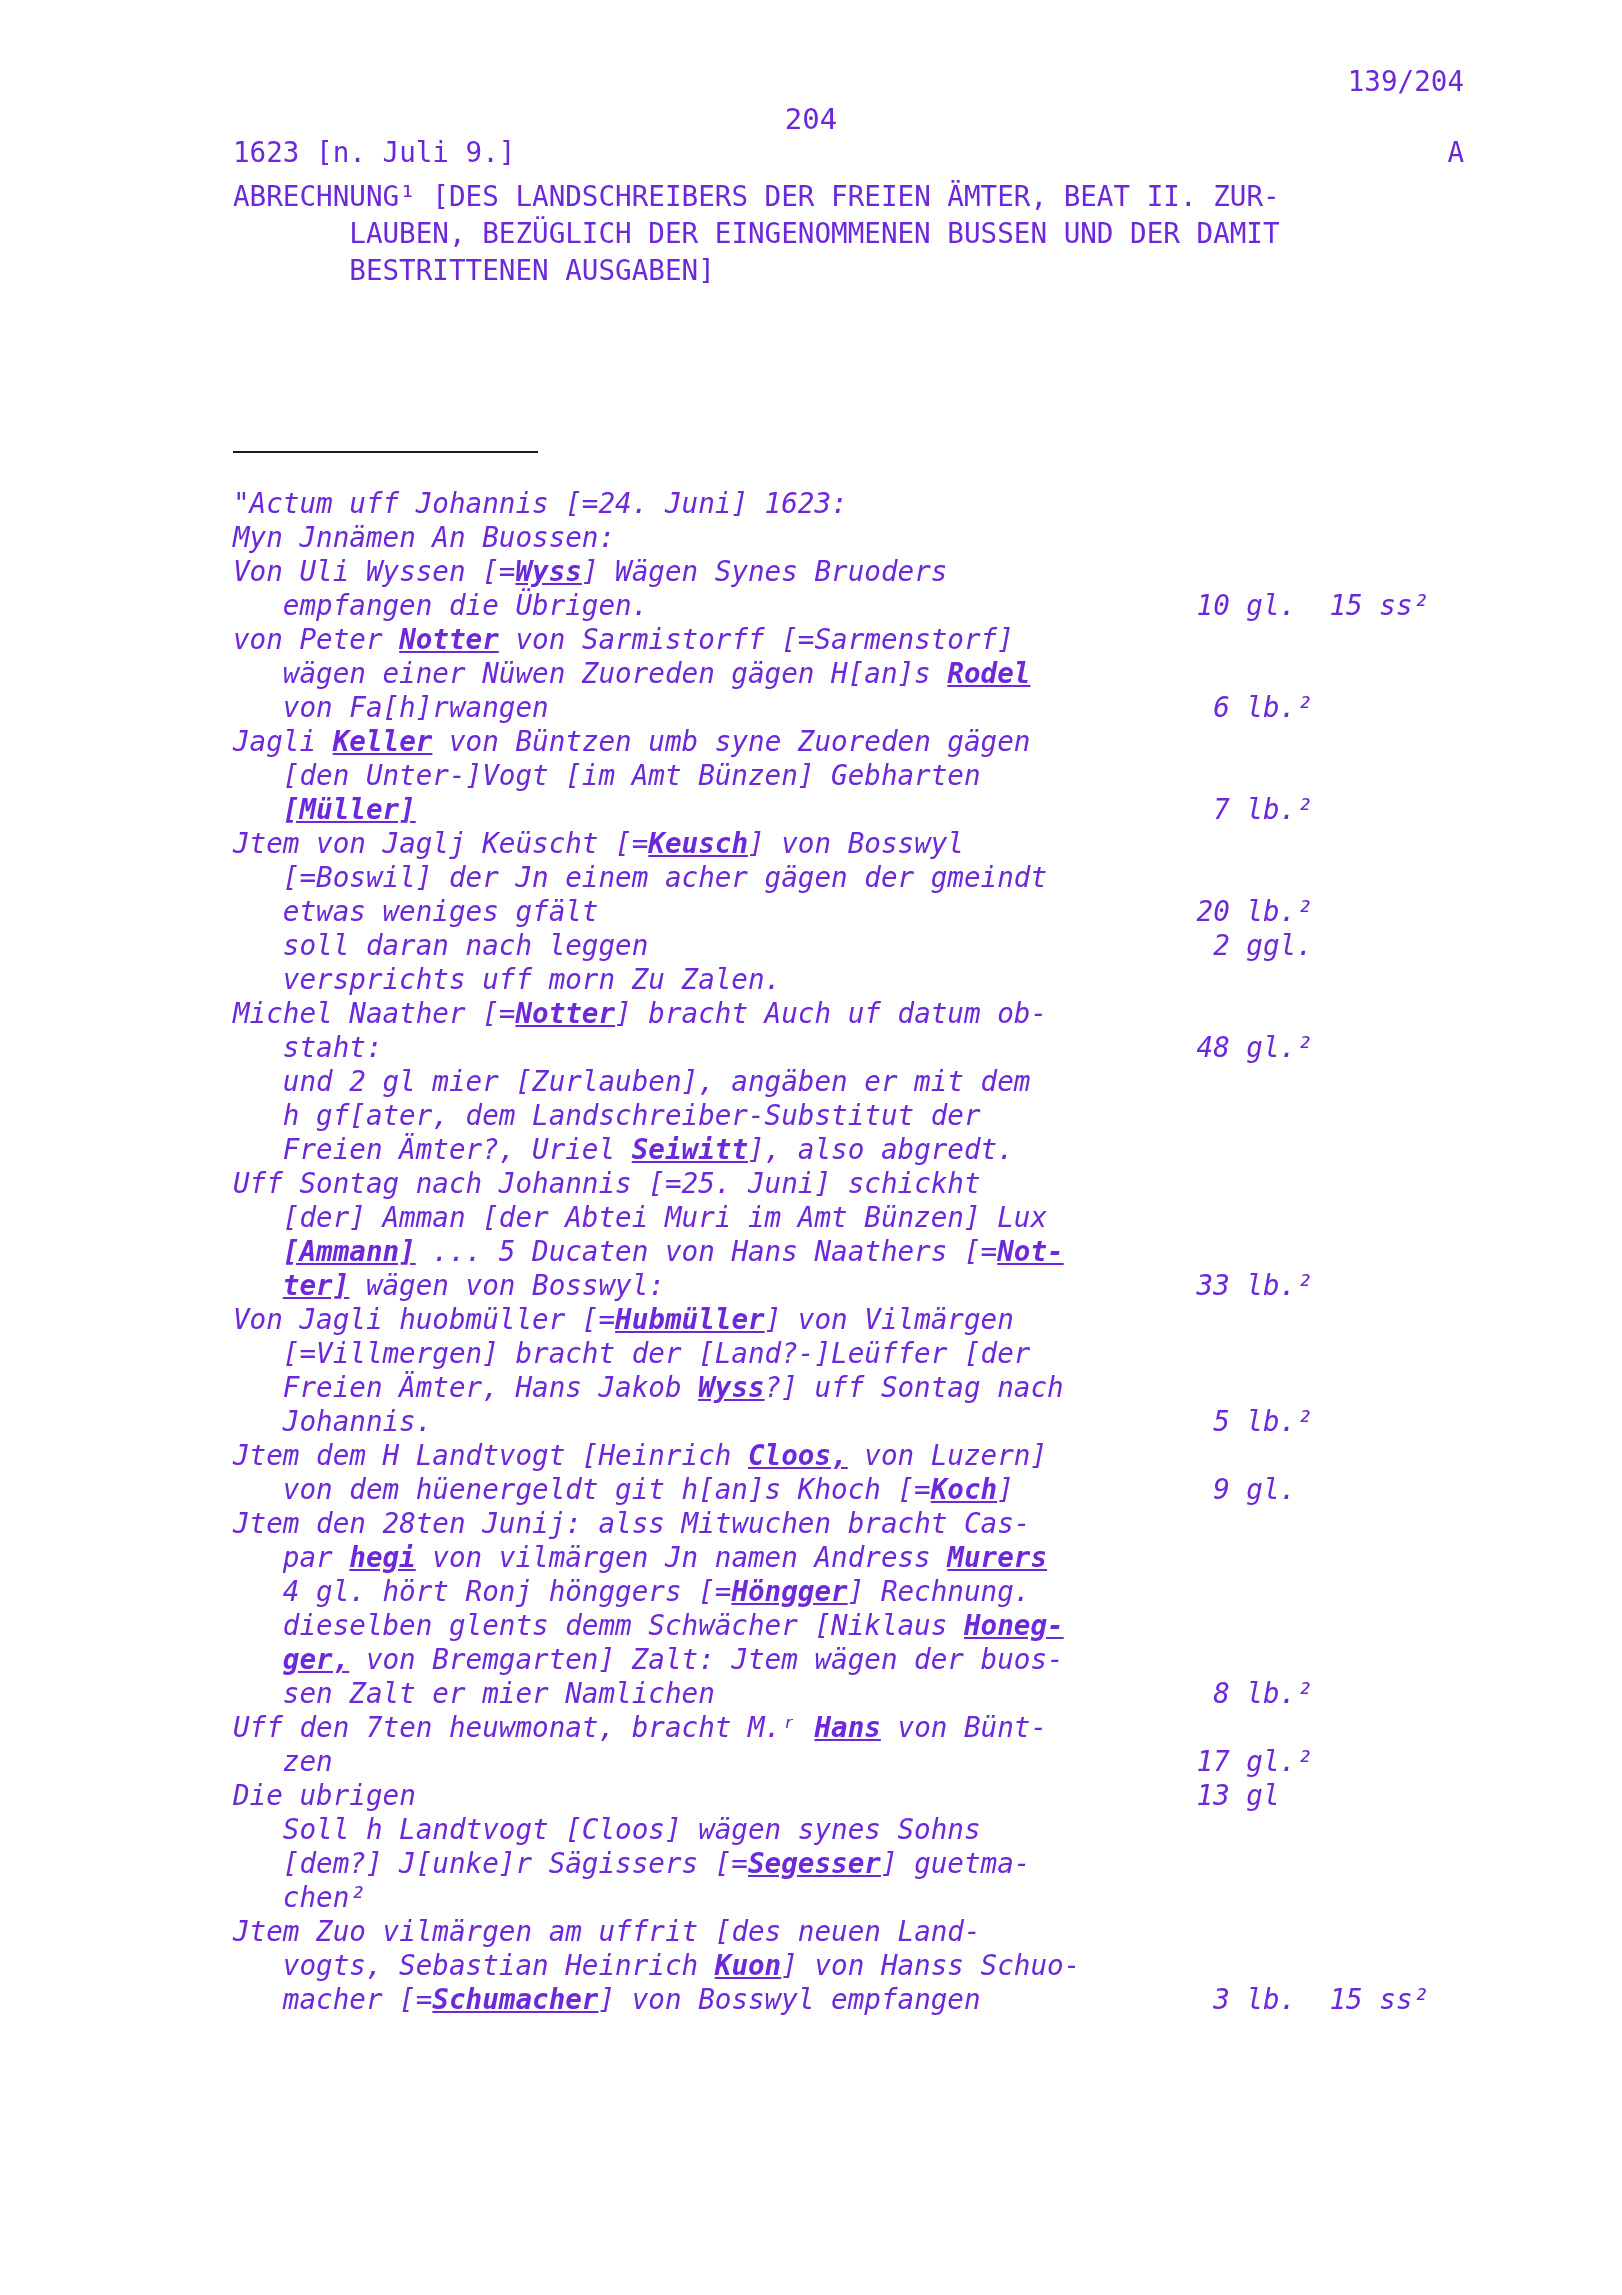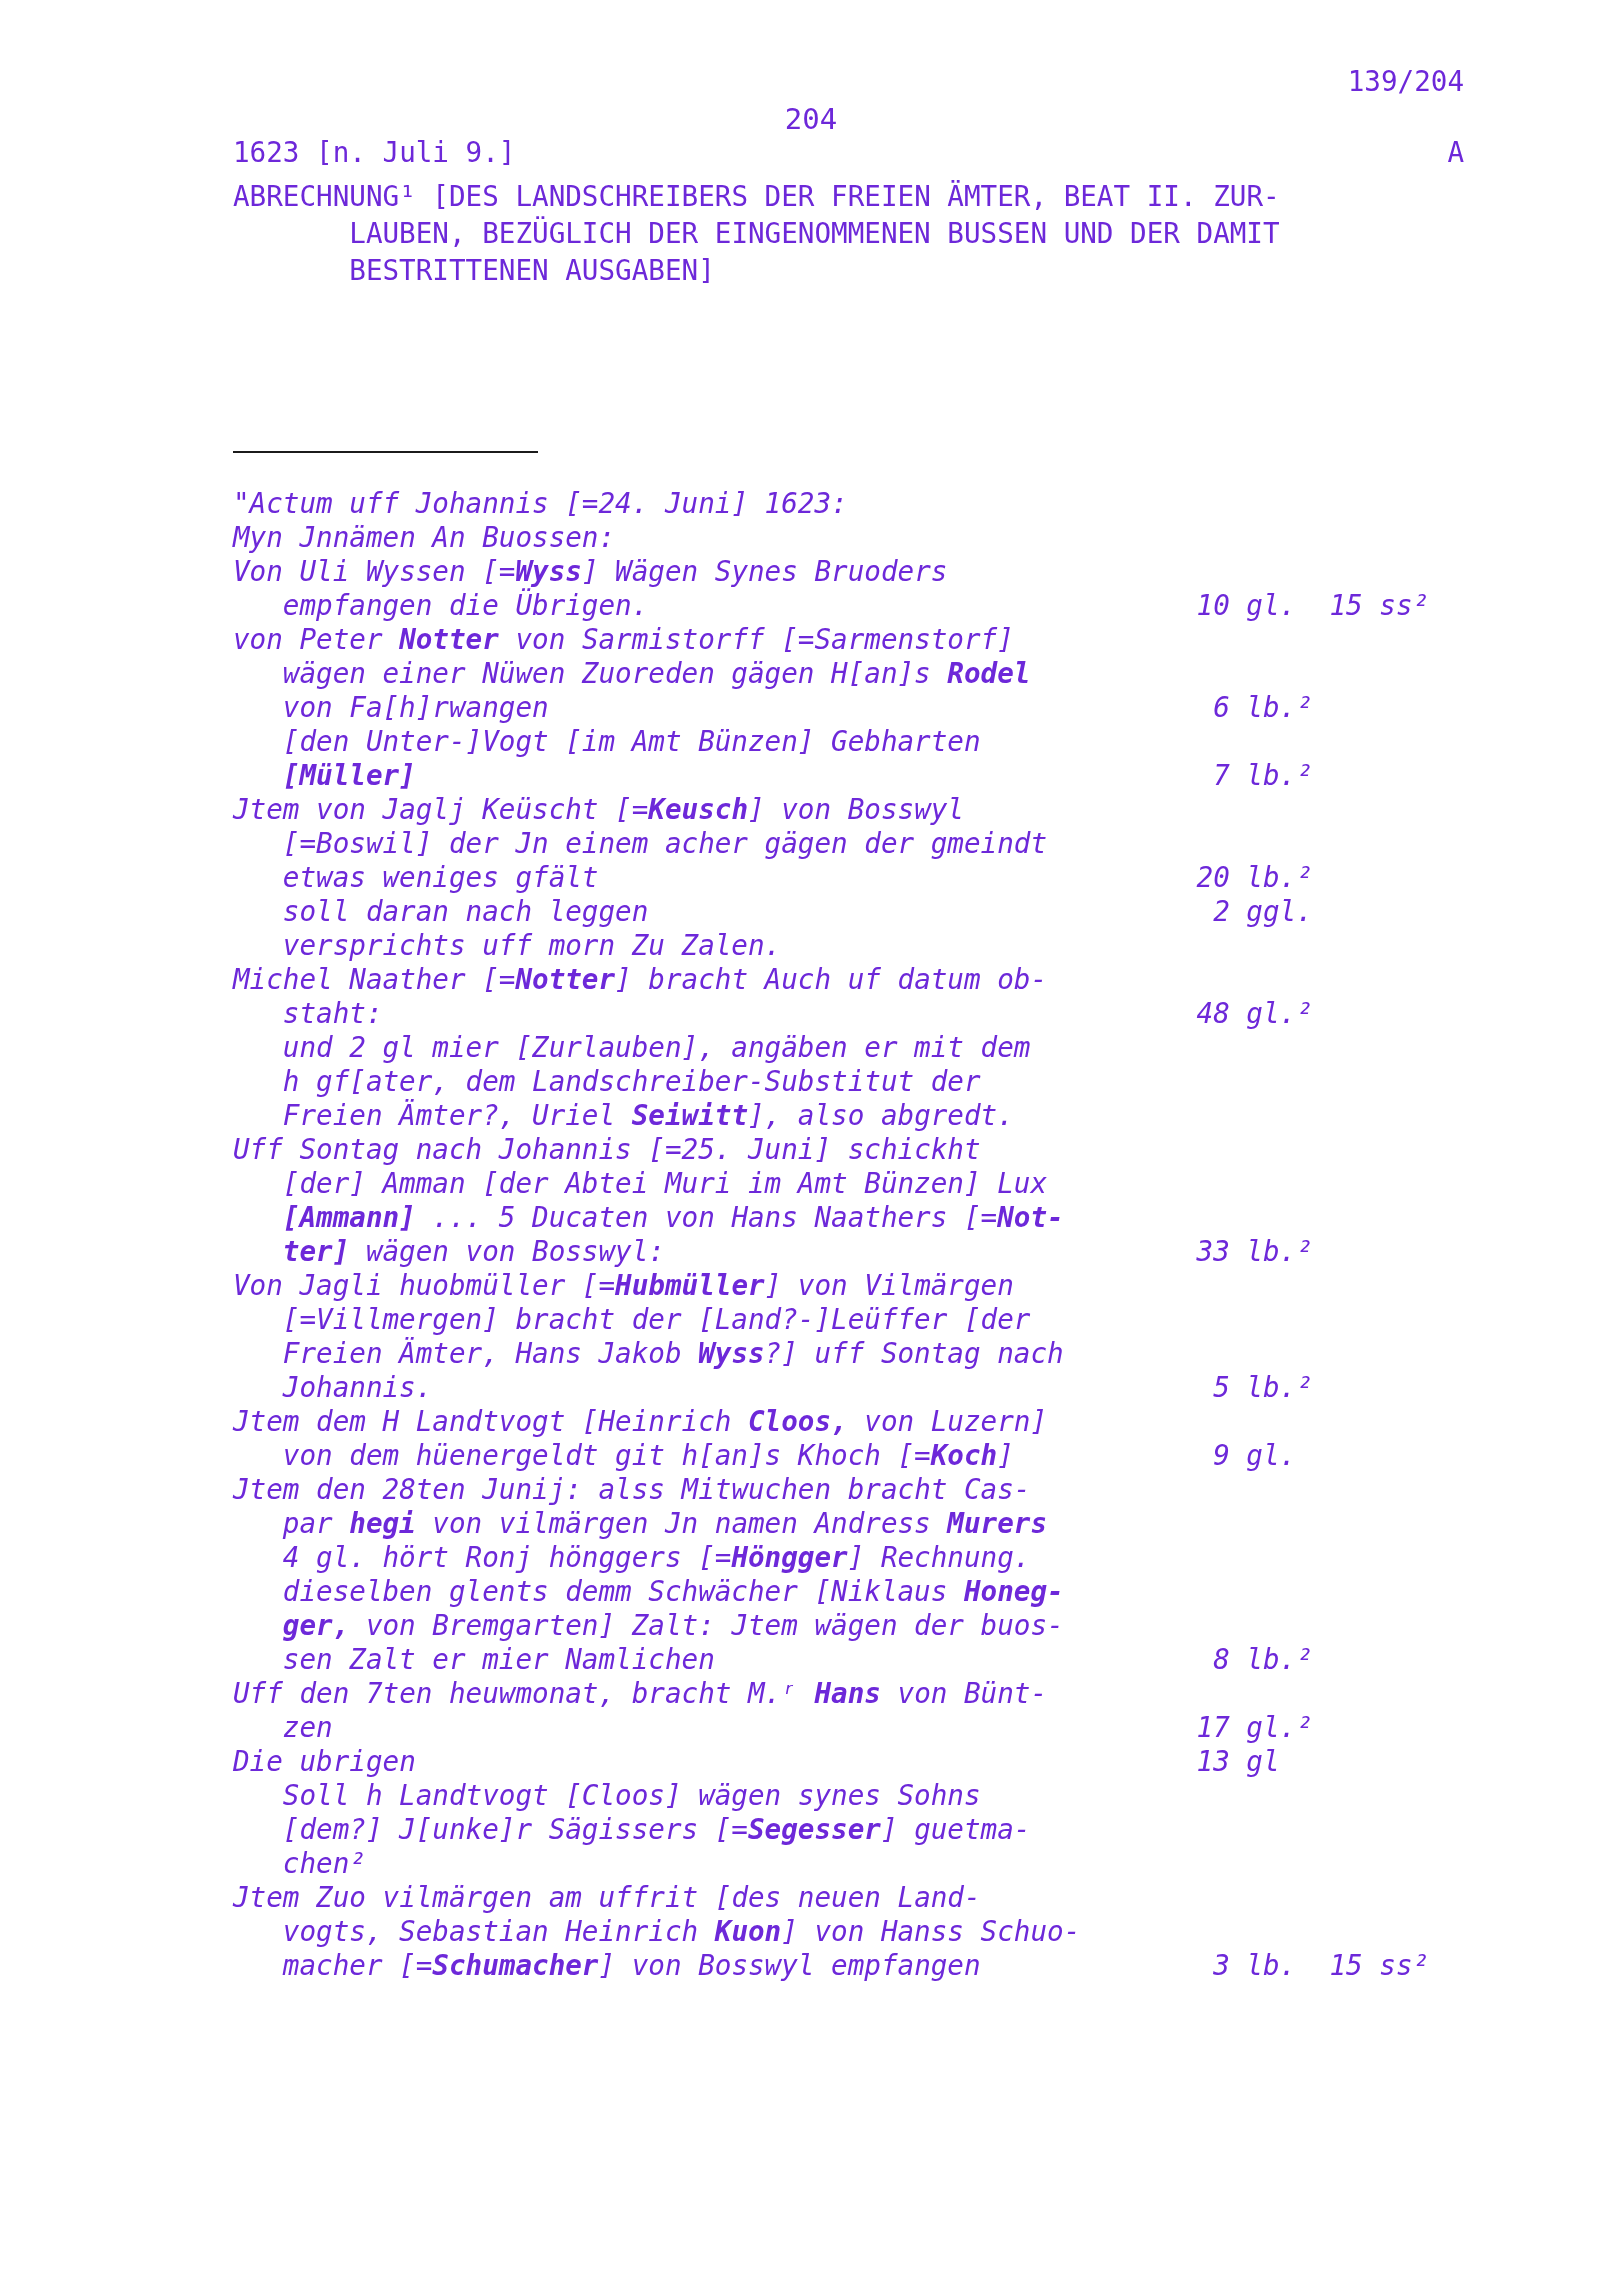--- a/index.html
+++ b/index.html
@@ -57,21 +57,21 @@
   .docbody {
     position: absolute;
     top: 487px;
     left: 233px;
     right: 158px;
     line-height: 34px;
     font-style: italic;
   }
   .line { position: relative; white-space: pre; }
   .line.ind .ltext { padding-left: 3ch; display: inline-block; }
-  .ltext strong { font-weight: bold; }
+  .ltext strong { font-weight: bold; text-decoration: underline; }
   .amount {
     position: absolute;
     left: 58ch;
     top: 0;
     white-space: pre;
   }
 </style>
 </head>
 <body>
 
@@ -85,20 +85,21 @@
   <div class="heading" id="heading"><div class="h-line">ABRECHNUNG¹ [DES LANDSCHREIBERS DER FREIEN ÄMTER, BEAT II. ZUR-</div><div class="h-line ind">LAUBEN, BEZÜGLICH DER EINGENOMMENEN BUSSEN UND DER DAMIT</div><div class="h-line ind">BESTRITTENEN AUSGABEN]</div></div>
   <div class="rule"></div>
   <div class="docbody" id="docbody">
       <div class="line"><span class="ltext">"Actum uff Johannis [=24. Juni] 1623:</span></div>
       <div class="line"><span class="ltext">Myn Jnnämen An Buossen:</span></div>
       <div class="line"><span class="ltext">Von Uli Wyssen [=<strong>Wyss</strong>] Wägen Synes Bruoders</span></div>
       <div class="line ind"><span class="ltext">empfangen die Übrigen.</span><span class="amount">10 gl.  15 ss²</span></div>
       <div class="line"><span class="ltext">von Peter <strong>Notter</strong> von Sarmistorff [=Sarmenstorf]</span></div>
       <div class="line ind"><span class="ltext">wägen einer Nüwen Zuoreden gägen H[an]s <strong>Rodel</strong></span></div>
       <div class="line ind"><span class="ltext">von Fa[h]rwangen</span><span class="amount"> 6 lb.²</span></div>
+      <div class="line"><span class="ltext">Jagli <strong>Keller</strong> von Büntzen umb syne Zuoreden gägen</span></div>
       <div class="line ind"><span class="ltext">[den Unter-]Vogt [im Amt Bünzen] Gebharten</span></div>
       <div class="line ind"><span class="ltext"><strong>[Müller]</strong></span><span class="amount"> 7 lb.²</span></div>
       <div class="line"><span class="ltext">Jtem von Jaglj Keüscht [=<strong>Keusch</strong>] von Bosswyl</span></div>
       <div class="line ind"><span class="ltext">[=Boswil] der Jn einem acher gägen der gmeindt</span></div>
       <div class="line ind"><span class="ltext">etwas weniges gfält</span><span class="amount">20 lb.²</span></div>
       <div class="line ind"><span class="ltext">soll daran nach leggen</span><span class="amount"> 2 ggl.</span></div>
       <div class="line ind"><span class="ltext">versprichts uff morn Zu Zalen.</span></div>
       <div class="line"><span class="ltext">Michel Naather [=<strong>Notter</strong>] bracht Auch uf datum ob-</span></div>
       <div class="line ind"><span class="ltext">staht:</span><span class="amount">48 gl.²</span></div>
       <div class="line ind"><span class="ltext">und 2 gl mier [Zurlauben], angäben er mit dem</span></div>

